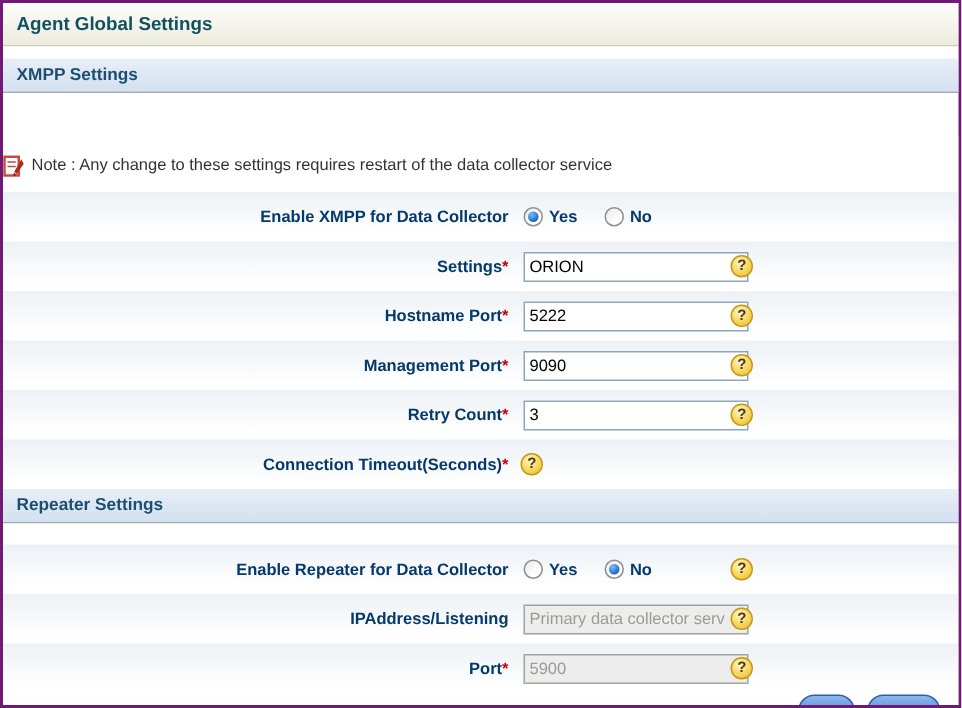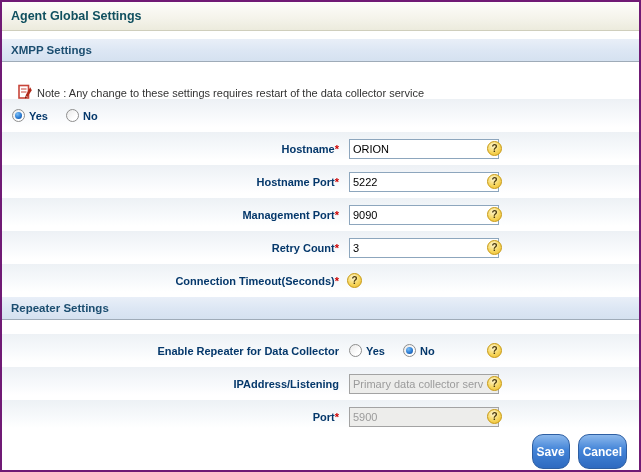--- a/index.html
+++ b/index.html
@@ -43,22 +43,23 @@
   .section-bar .section-title {
     font-size: 11.5px;
     font-weight: bold;
     color: #1c4e70;
   }
   
   .note-row {
     height: 37px;
     background: #fff;
     display: flex;
-    align-items: flex-end;
-    padding-left: 16px;
+    align-items: center;
+    padding-left: 0;
+    margin-top: 29px;
   }
   .note-icon { margin-right: 5px; display: inline-flex; }
   .note-text { font-size: 11px; color: #333; }
   
   .form-row {
     height: 33px;
     display: flex;
     align-items: center;
     background: linear-gradient(to bottom, #edf1f5 0%, #f8fafc 55%, #ffffff 85%);
   }
@@ -182,30 +183,31 @@
         <line x1="3" y1="6" x2="8.5" y2="6" stroke="#c8453a" stroke-width="1"></line>
         <line x1="3" y1="9" x2="8.5" y2="9" stroke="#c8453a" stroke-width="1"></line>
         <path d="M7.5 12.5 L12.2 4.2 L13.8 7.2 L9.2 14.2 Z" fill="#b02a1a"></path>
         <path d="M7.2 13 L7 15.4 L9 14.6 Z" fill="#7a1508"></path>
       </svg>
     </span>
     <span class="note-text">Note : Any change to these settings requires restart of the data collector service</span>
   </div>
 
   <div class="form-row">
+    <div class="row-label">Enable XMPP for Data Collector</div>
     <div class="control radio-group">
       <span class="radio checked"></span>
       <span class="radio-label">Yes</span>
       <span class="radio"></span>
       <span class="radio-label">No</span>
     </div>
   </div>
 
   <div class="form-row">
-    <div class="row-label"><span>Hostname</span><span class="req">*</span></div>
+    <div class="row-label"><span>Settings</span><span class="req">*</span></div>
     <div class="control">
       <input class="text-input" type="text" value="ORION" style="">
     </div>
     <span class="help">?</span>
   </div>
 
   <div class="form-row">
     <div class="row-label"><span>Hostname Port</span><span class="req">*</span></div>
     <div class="control">
       <input class="text-input" type="text" value="5222" style="">

